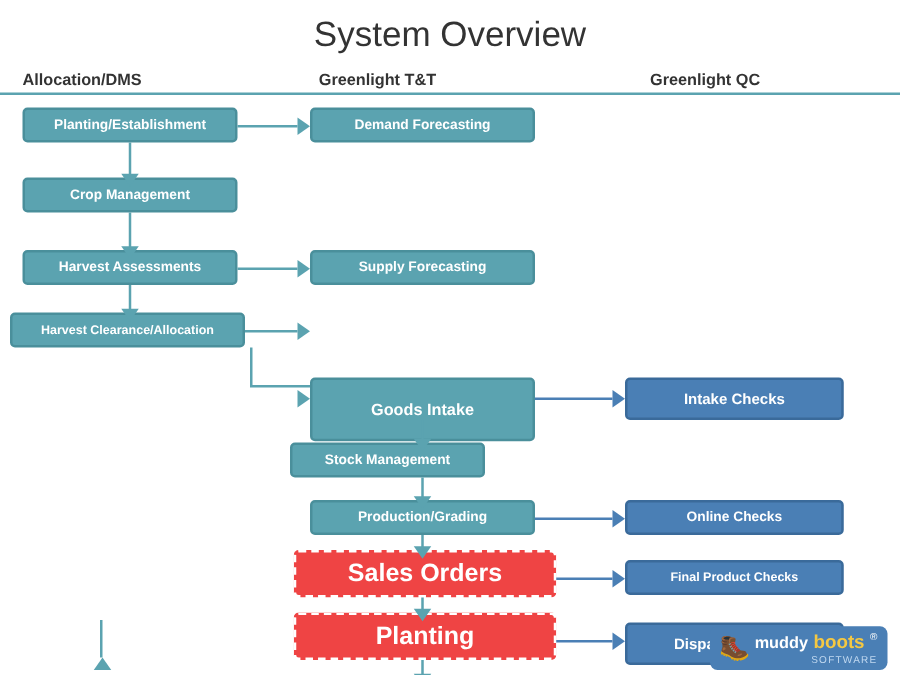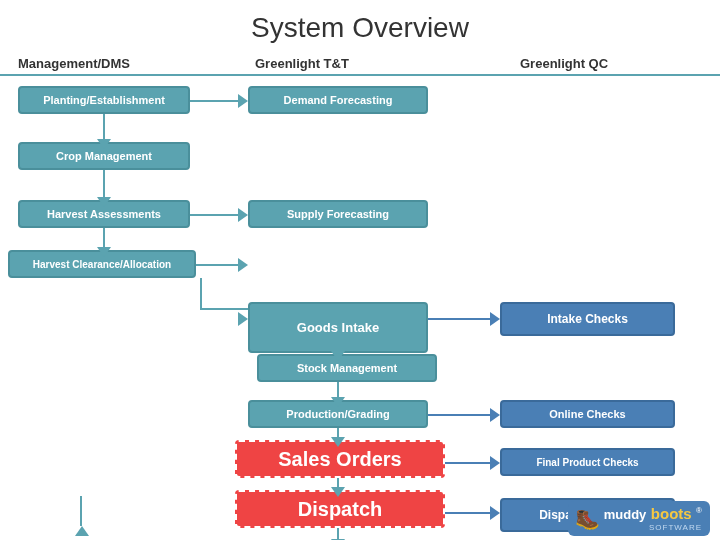--- a/index.html
+++ b/index.html
@@ -150,21 +150,21 @@
   </style>
 </head>
 <body>
 
 <div class="page-title">System Overview</div>
 
 <div class="main-content">
 
   <div class="divider-line"></div>
 
-  <div class="col-header" style="left:18px; top:4px; font-size:13px;">Management/DMS</div>
+  <div class="col-header" style="left:18px; top:4px; font-size:13px;">Allocation/DMS</div>
   <div class="col-header" style="left:255px; top:4px;">Greenlight T&amp;T</div>
   <div class="col-header" style="left:520px; top:4px;">Greenlight QC</div>
 
   <div class="box box-teal" style="left:18px; top:34px; width:172px; height:28px; font-size:11px;">
     <span>Planting/Establishment</span>
   </div>
 
   <div class="box box-teal" style="left:18px; top:90px; width:172px; height:28px; font-size:11px;">
     <span>Crop Management</span>
   </div>
@@ -183,34 +183,34 @@
 
   <div class="box box-teal" style="left:248px; top:148px; width:180px; height:28px; font-size:11px;">
     <span>Supply Forecasting</span>
   </div>
 
 
   <div class="box box-teal" style="left:248px; top:250px; width:180px; height:51px; font-size:13px; font-weight:bold;">
     <span>Goods Intake</span>
   </div>
 
-  <div class="box box-teal" style="left:257px; top:302px; width:180px; height:28px; font-size:11px;">
+  <div class="box box-teal" style="left:232px; top:302px; width:156px; height:28px; font-size:11px;">
     <span>Stock Management</span>
   </div>
 
   <div class="box box-teal" style="left:248px; top:348px; width:180px; height:28px; font-size:11px;">
     <span>Production/Grading</span>
   </div>
 
   <div class="box box-green-large" style="left:235px; top:388px; width:210px; height:38px;">
     <span>Sales Orders</span>
   </div>
 
   <div class="box box-green-large" style="left:235px; top:438px; width:210px; height:38px;">
-    <span>Dispatch</span>
+    <span>Planting</span>
   </div>
 
   <div class="box box-blue" style="left:500px; top:250px; width:175px; height:34px; font-size:12px;">
     <span>Intake Checks</span>
   </div>
 
   <div class="box box-blue" style="left:500px; top:348px; width:175px; height:28px; font-size:11px;">
     <span>Online Checks</span>
   </div>
 

